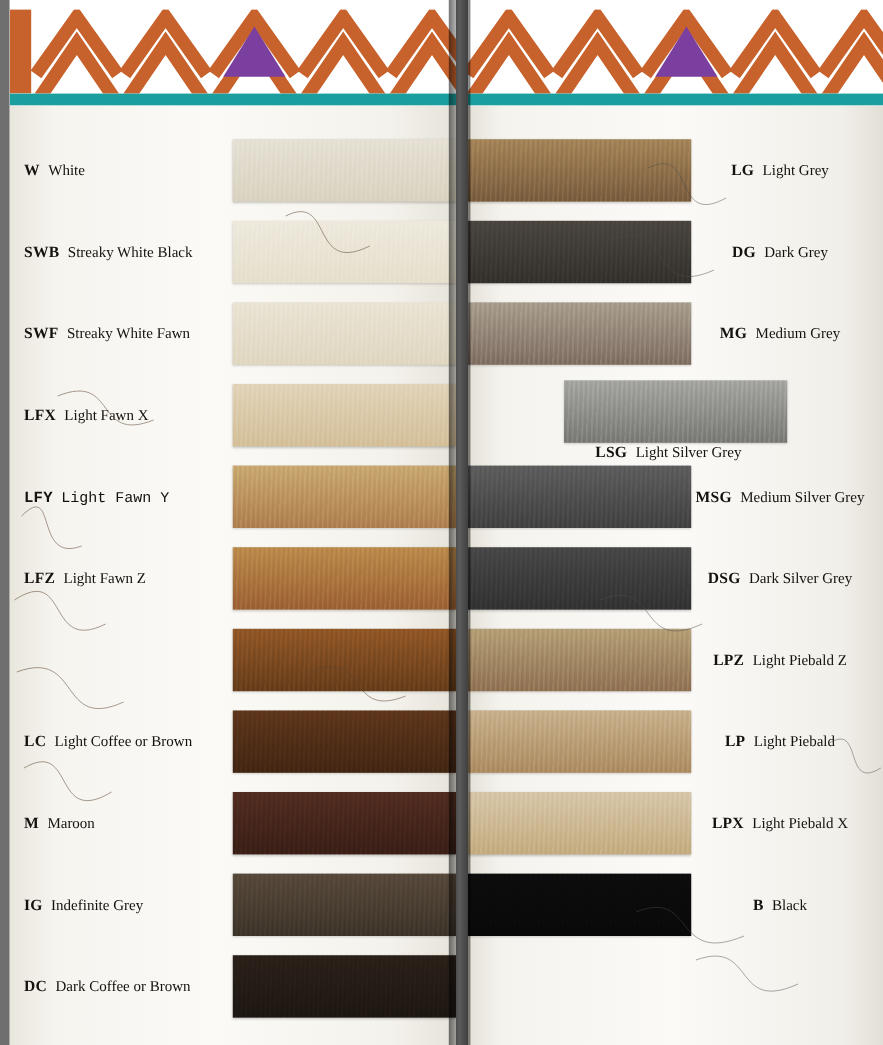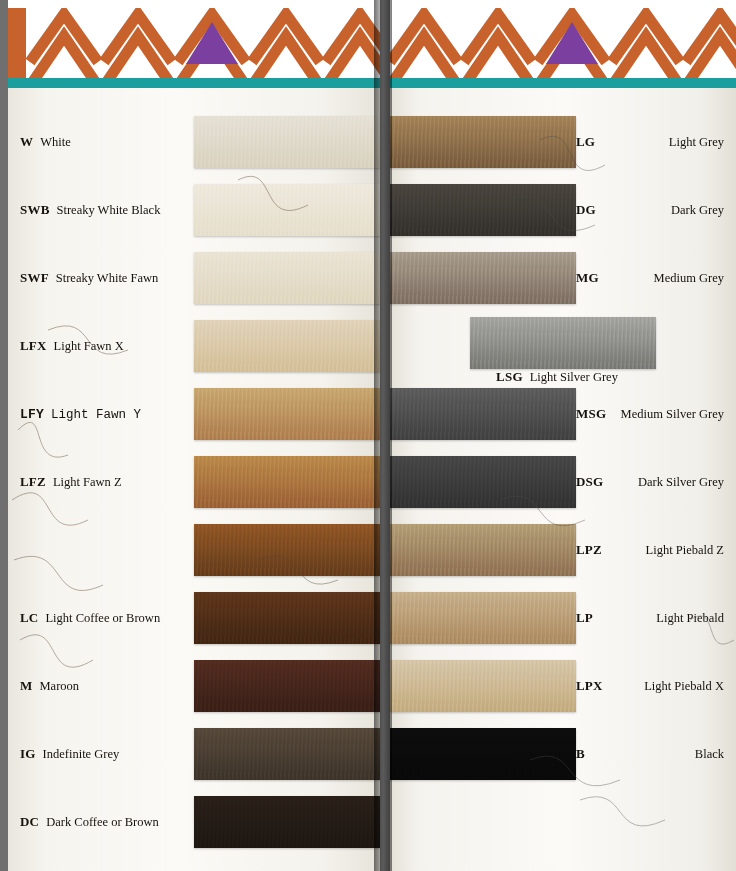--- a/index.html
+++ b/index.html
@@ -112,21 +112,21 @@
     display: flex;
     align-items: baseline;
     white-space: nowrap;
     color: #15110d;
   }
   .page-left .label {
     justify-content: flex-start;
     padding-left: 12px;
   }
   .page-right .label {
-    justify-content: space-between;
+    justify-content: center;
     padding-right: 12px;
   }
   .code {
     font-weight: bold;
     font-size: 13px;
     letter-spacing: .2px;
   }
   .name {
     font-size: 12.5px;
     margin-left: 7px;

